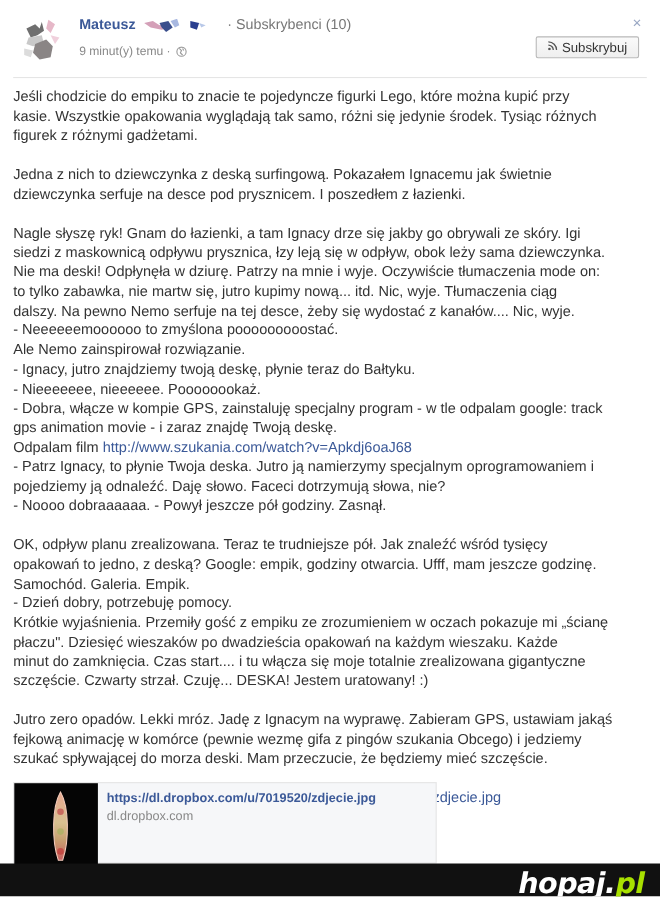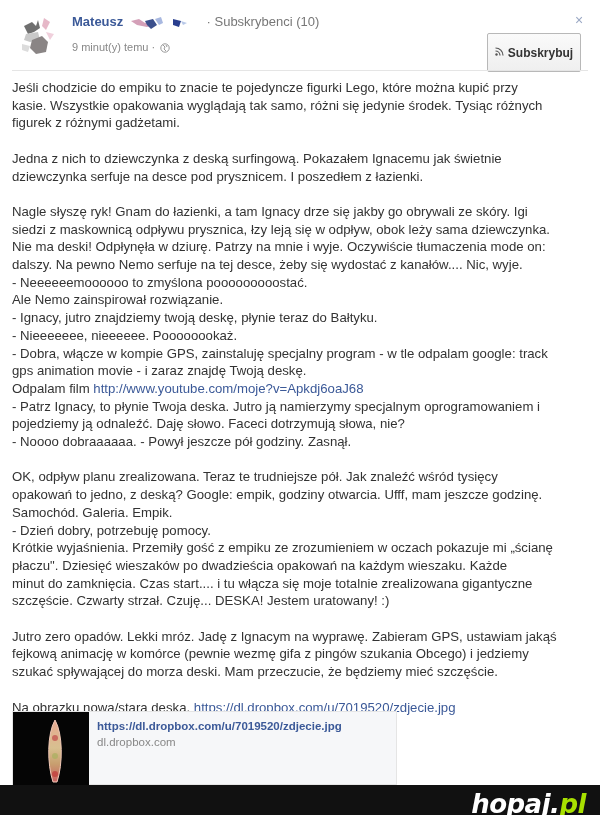--- a/index.html
+++ b/index.html
@@ -21,23 +21,23 @@
   .subs { color: #777; font-size: 13px; margin-left: 2px; }
   .meta-line {
     position: absolute; left: 72px; top: 41px; font-size: 11px; color: #888;
   }
   .globe { display: inline-block; vertical-align: middle; margin-left: 2px; }
   .close-btn {
     position: absolute; right: 15px; top: 14px; width: 12px; height: 12px;
     color: #9aa8c4; font-size: 14px; line-height: 12px; text-align: center; cursor: pointer;
   }
   .subscribe-btn {
-    position: absolute; left: 487px; top: 33px; width: 94px; height: 39px;
+    position: absolute; left: 487px; top: 33px; width: 94px; height: 20px;
     border: 1px solid #b8b8b8; border-radius: 2px; background: linear-gradient(#fafafa,#efefef);
-    font-size: 12px; font-weight: bold; color: #333; box-sizing: border-box;
+    font-size: 12px; font-weight: normal; color: #333; box-sizing: border-box;
     display: flex; align-items: center; justify-content: center; gap: 4px; cursor: pointer;
   }
   .rss { font-size: 10px; color: #555; }
   .divider { position: absolute; left: 12px; top: 70px; width: 576px; height: 1px; background: #e5e5e5; }
   .post {
     position: absolute; left: 12px; top: 79px; width: 575px;
     font-size: 13.2px; line-height: 17.7px; color: #333;
   }
   .post p { margin: 0 0 17.7px 0; }
   .post .line { display: block; }
@@ -121,28 +121,29 @@
       <span class="line">figurek z różnymi gadżetami.</span>
     </p>
     <p>
       <span class="line">Jedna z nich to dziewczynka z deską surfingową. Pokazałem Ignacemu jak świetnie</span>
       <span class="line">dziewczynka serfuje na desce pod prysznicem. I poszedłem z łazienki.</span>
     </p>
     <p>
       <span class="line">Nagle słyszę ryk! Gnam do łazienki, a tam Ignacy drze się jakby go obrywali ze skóry. Igi</span>
       <span class="line">siedzi z maskownicą odpływu prysznica, łzy leją się w odpływ, obok leży sama dziewczynka.</span>
       <span class="line">Nie ma deski! Odpłynęła w dziurę. Patrzy na mnie i wyje. Oczywiście tłumaczenia mode on:</span>
+      <span class="line">to tylko zabawka, nie martw się, jutro kupimy nową... itd. Nic, wyje. Tłumaczenia ciąg</span>
       <span class="line">dalszy. Na pewno Nemo serfuje na tej desce, żeby się wydostać z kanałów.... Nic, wyje.</span>
       <span class="line">- Neeeeeemoooooo to zmyślona pooooooooostać.</span>
       <span class="line">Ale Nemo zainspirował rozwiązanie.</span>
       <span class="line">- Ignacy, jutro znajdziemy twoją deskę, płynie teraz do Bałtyku.</span>
       <span class="line">- Nieeeeeee, nieeeeee. Poooooookaż.</span>
       <span class="line">- Dobra, włącze w kompie GPS, zainstaluję specjalny program - w tle odpalam google: track</span>
       <span class="line">gps animation movie - i zaraz znajdę Twoją deskę.</span>
-      <span class="line"><span>Odpalam film </span><a class="link">http://www.youtube.com/moje?v=Apkdj6oaJ68</a><span></span></span>
+      <span class="line"><span>Odpalam film </span><a class="link">http://www.szukania.com/watch?v=Apkdj6oaJ68</a><span></span></span>
       <span class="line">- Patrz Ignacy, to płynie Twoja deska. Jutro ją namierzymy specjalnym oprogramowaniem i</span>
       <span class="line">pojedziemy ją odnaleźć. Daję słowo. Faceci dotrzymują słowa, nie?</span>
       <span class="line">- Noooo dobraaaaaa. - Powył jeszcze pół godziny. Zasnął.</span>
     </p>
     <p>
       <span class="line">OK, odpływ planu zrealizowana. Teraz te trudniejsze pół. Jak znaleźć wśród tysięcy</span>
       <span class="line">opakowań to jedno, z deską? Google: empik, godziny otwarcia. Ufff, mam jeszcze godzinę.</span>
       <span class="line">Samochód. Galeria. Empik.</span>
       <span class="line">- Dzień dobry, potrzebuję pomocy.</span>
       <span class="line">Krótkie wyjaśnienia. Przemiły gość z empiku ze zrozumieniem w oczach pokazuje mi „ścianę</span>

